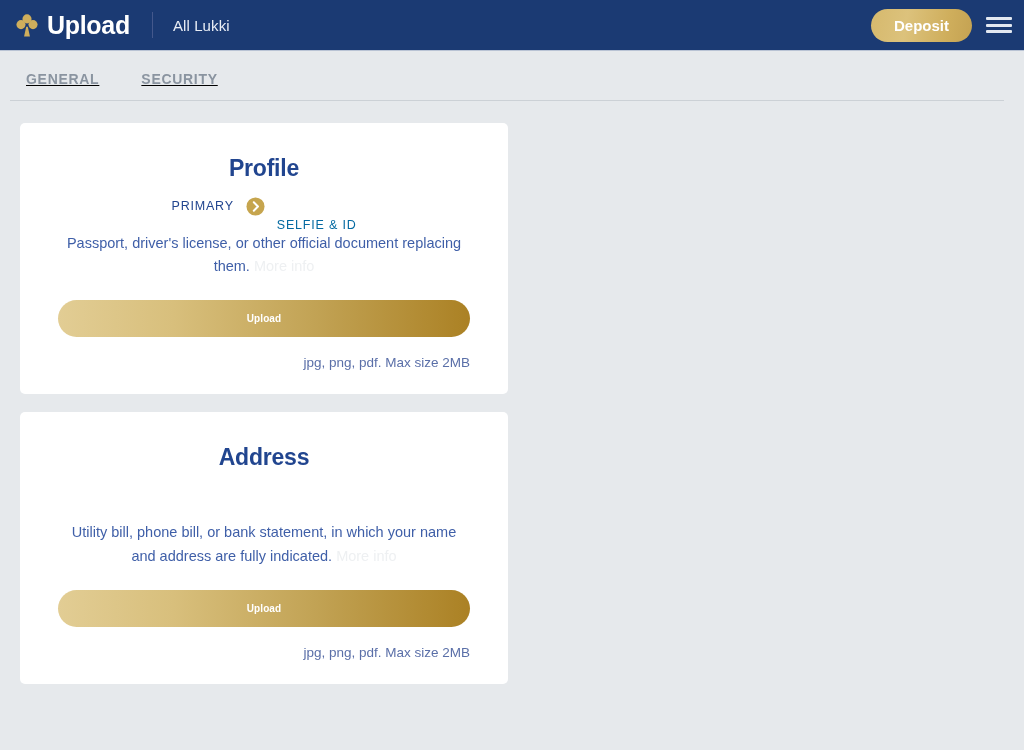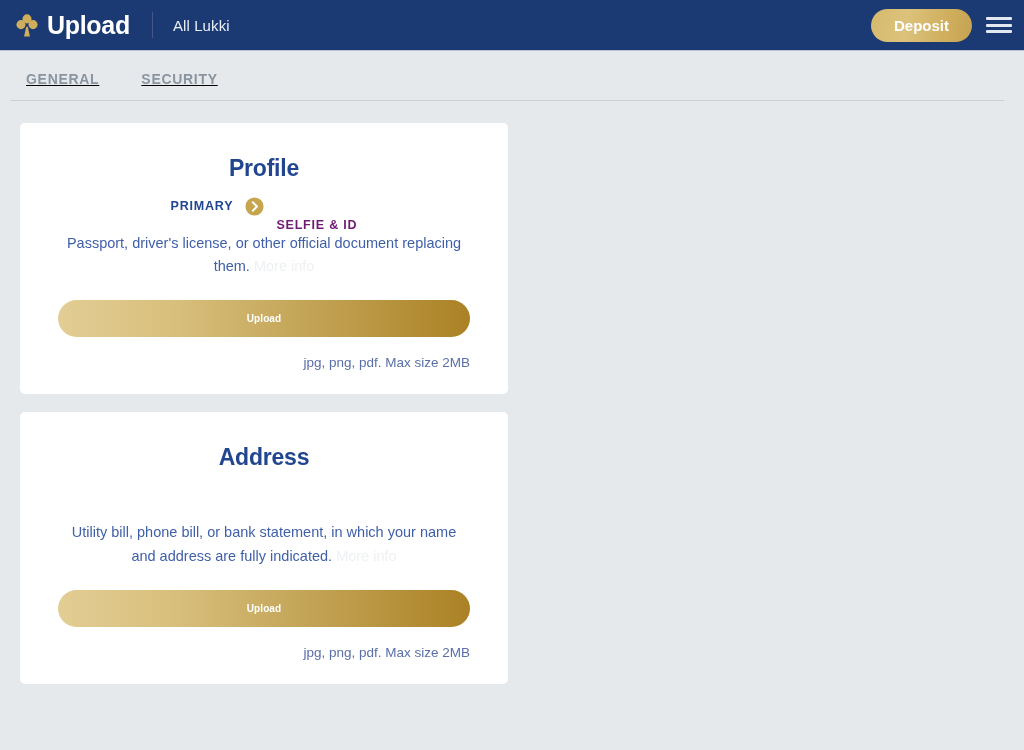--- a/index.html
+++ b/index.html
@@ -155,25 +155,25 @@
   .card-steps {
     height: 26px;
     margin-top: 11px;
     display: flex;
     align-items: center;
     justify-content: center;
     gap: 12px;
   }
   .step {
     font-size: 12.5px;
-    font-weight: bold;
+    font-weight: normal;
     letter-spacing: 0.8px;
   }
   .step.current { color: #21458f; }
-  .step.next { color: #701a75; margin-top: 37px; }
+  .step.next { color: #0369a1; margin-top: 37px; }
   .arrow-icon {
     width: 19px; height: 19px;
     display: block;
   }
   .card-desc {
     margin: 13px 0 0 0;
     color: #3f5fa8;
     font-size: 14.5px;
     line-height: 1.6;
   }

